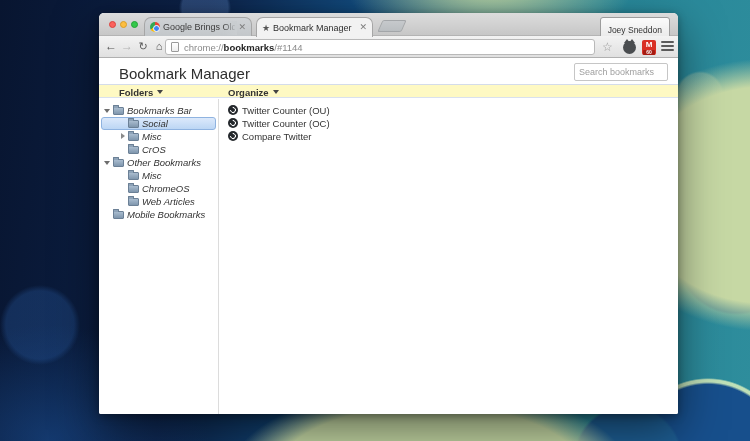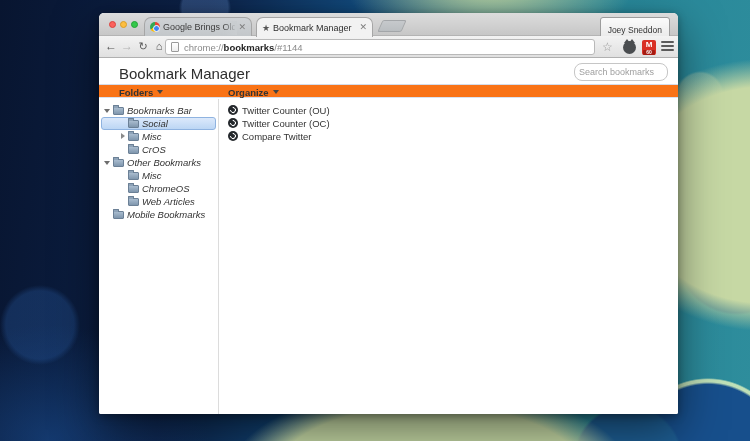--- a/index.html
+++ b/index.html
@@ -103,27 +103,27 @@
   .gmail-badge { display:block; color:#fff; font-size:5px; font-weight:bold; line-height:5px;
     background:#a61b12; margin:1px 1px 0 1px; border-radius:1px; }
   .menu-btn { position:absolute; left:562px; top:5px; width:13px; height:12px; }
   .menu-btn i { display:block; height:2px; background:#5a5a5a; margin-bottom:2px; border-radius:1px; }
 
   
   .content { position:absolute; left:0; top:45px; right:0; bottom:0; background:#fff;
     border-radius:0 0 2px 2px; overflow:hidden; }
   .page-title { position:absolute; left:20px; top:7px; font-size:15px; color:#2f2f2f; }
   .search-input { position:absolute; left:475px; top:5px; width:94px; height:17px;
-    border:1px solid #c6c6c6; border-radius:8px; font-size:9px; padding:8px 4px; color:#333;
+    border:1px solid #c6c6c6; border-radius:2px; font-size:9px; padding:8px 4px; color:#333;
     font-family:"Liberation Sans", sans-serif; }
   .search-input::placeholder { color:#9e9e9e; }
 
   .listhdr {
     position:absolute; left:0; top:26px; right:0; height:14px;
-    background:#f97316; border-top:1px solid #d4dcEA; border-bottom:1px solid #d9e1ee;
+    background:#fef9c3; border-top:1px solid #d4dcEA; border-bottom:1px solid #d9e1ee;
     font-size:9.5px; font-weight:bold; color:#333;
   }
   .hdr-btn { position:absolute; top:1px; display:flex; align-items:center; height:12px; }
   .folders-btn { left:20px; } .organize-btn { left:129px; }
   .caret { width:0; height:0; border-left:3px solid transparent; border-right:3px solid transparent;
     border-top:4px solid #444; margin-left:4px; }
 
   .divider { position:absolute; left:119px; top:41px; bottom:0; width:1px; background:#dcdcdc; }
 
   

